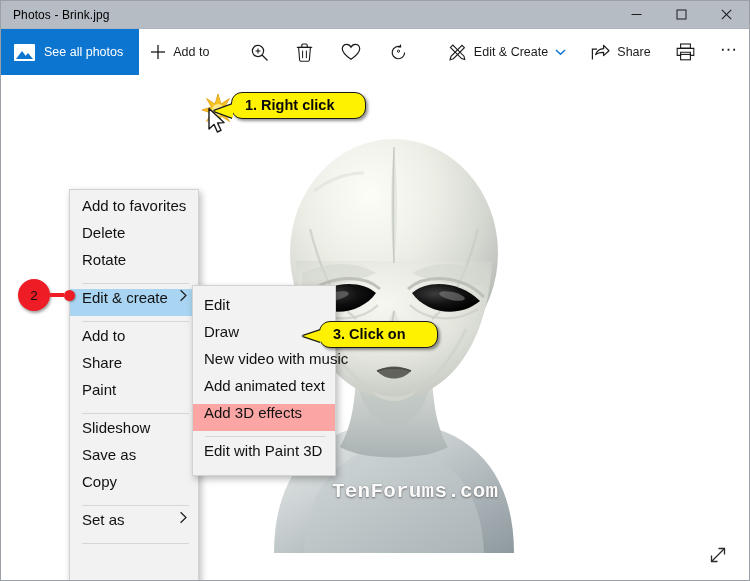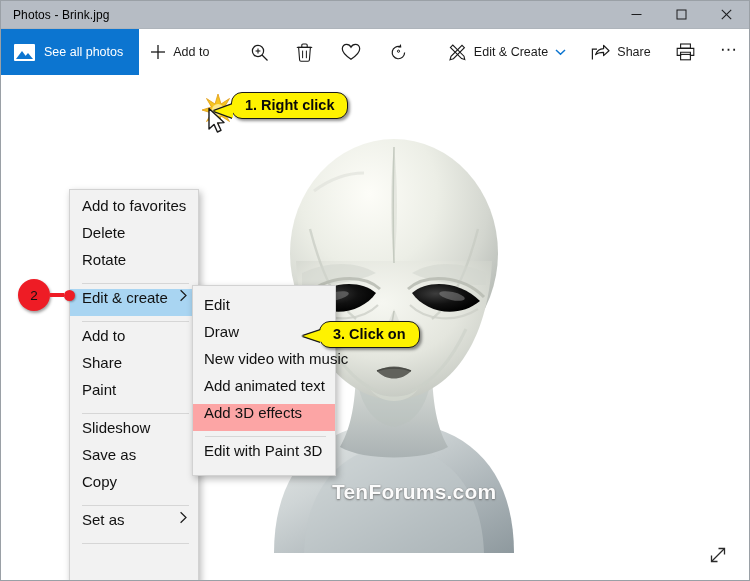--- a/index.html
+++ b/index.html
@@ -91,21 +91,21 @@
   .alien-wrap{
     position:absolute;left:243px;top:58px;width:300px;height:420px;
   }
 
   .watermark{
     position:absolute;left:331px;top:405px;
     font-size:21px;font-weight:bold;
     color:#fbfbfb;
     text-shadow:0 1px 2px rgba(90,90,90,.75), 0 0 1px rgba(110,110,110,.8);
     letter-spacing:.2px;user-select:none;
-    font-family:Liberation Sans, sans-serif;
+    font-family:Liberation Mono, monospace;
   }
   .expand-icon{
     position:absolute;right:18px;bottom:12px;
     width:26px;height:26px;
     display:flex;align-items:center;justify-content:center;
     cursor:pointer;
   }
 
   
   .ctxmenu{
@@ -138,21 +138,21 @@
   .submenu .mi{padding:0 10px 0 11px;}
   .mi.hl{background:#fca5a5;}
 
   
   .callout{
     position:absolute;
     background:#fef200;
     border:1.5px solid #1a1a1a;
     border-radius:11px;
     font-size:14.5px;font-weight:bold;color:#0a0a0a;
-    padding:4px 13px 5px 13px;
+    padding:4px 31px 5px 13px;
     box-shadow:2px 2px 3px rgba(0,0,0,.42);
     white-space:nowrap;
     z-index:60;
   }
   .callout .tail{
     position:absolute;width:0;height:0;
   }
   #callout1{left:230px;top:91px;}
   #callout1 .tail{
     left:-18px;top:11px;

